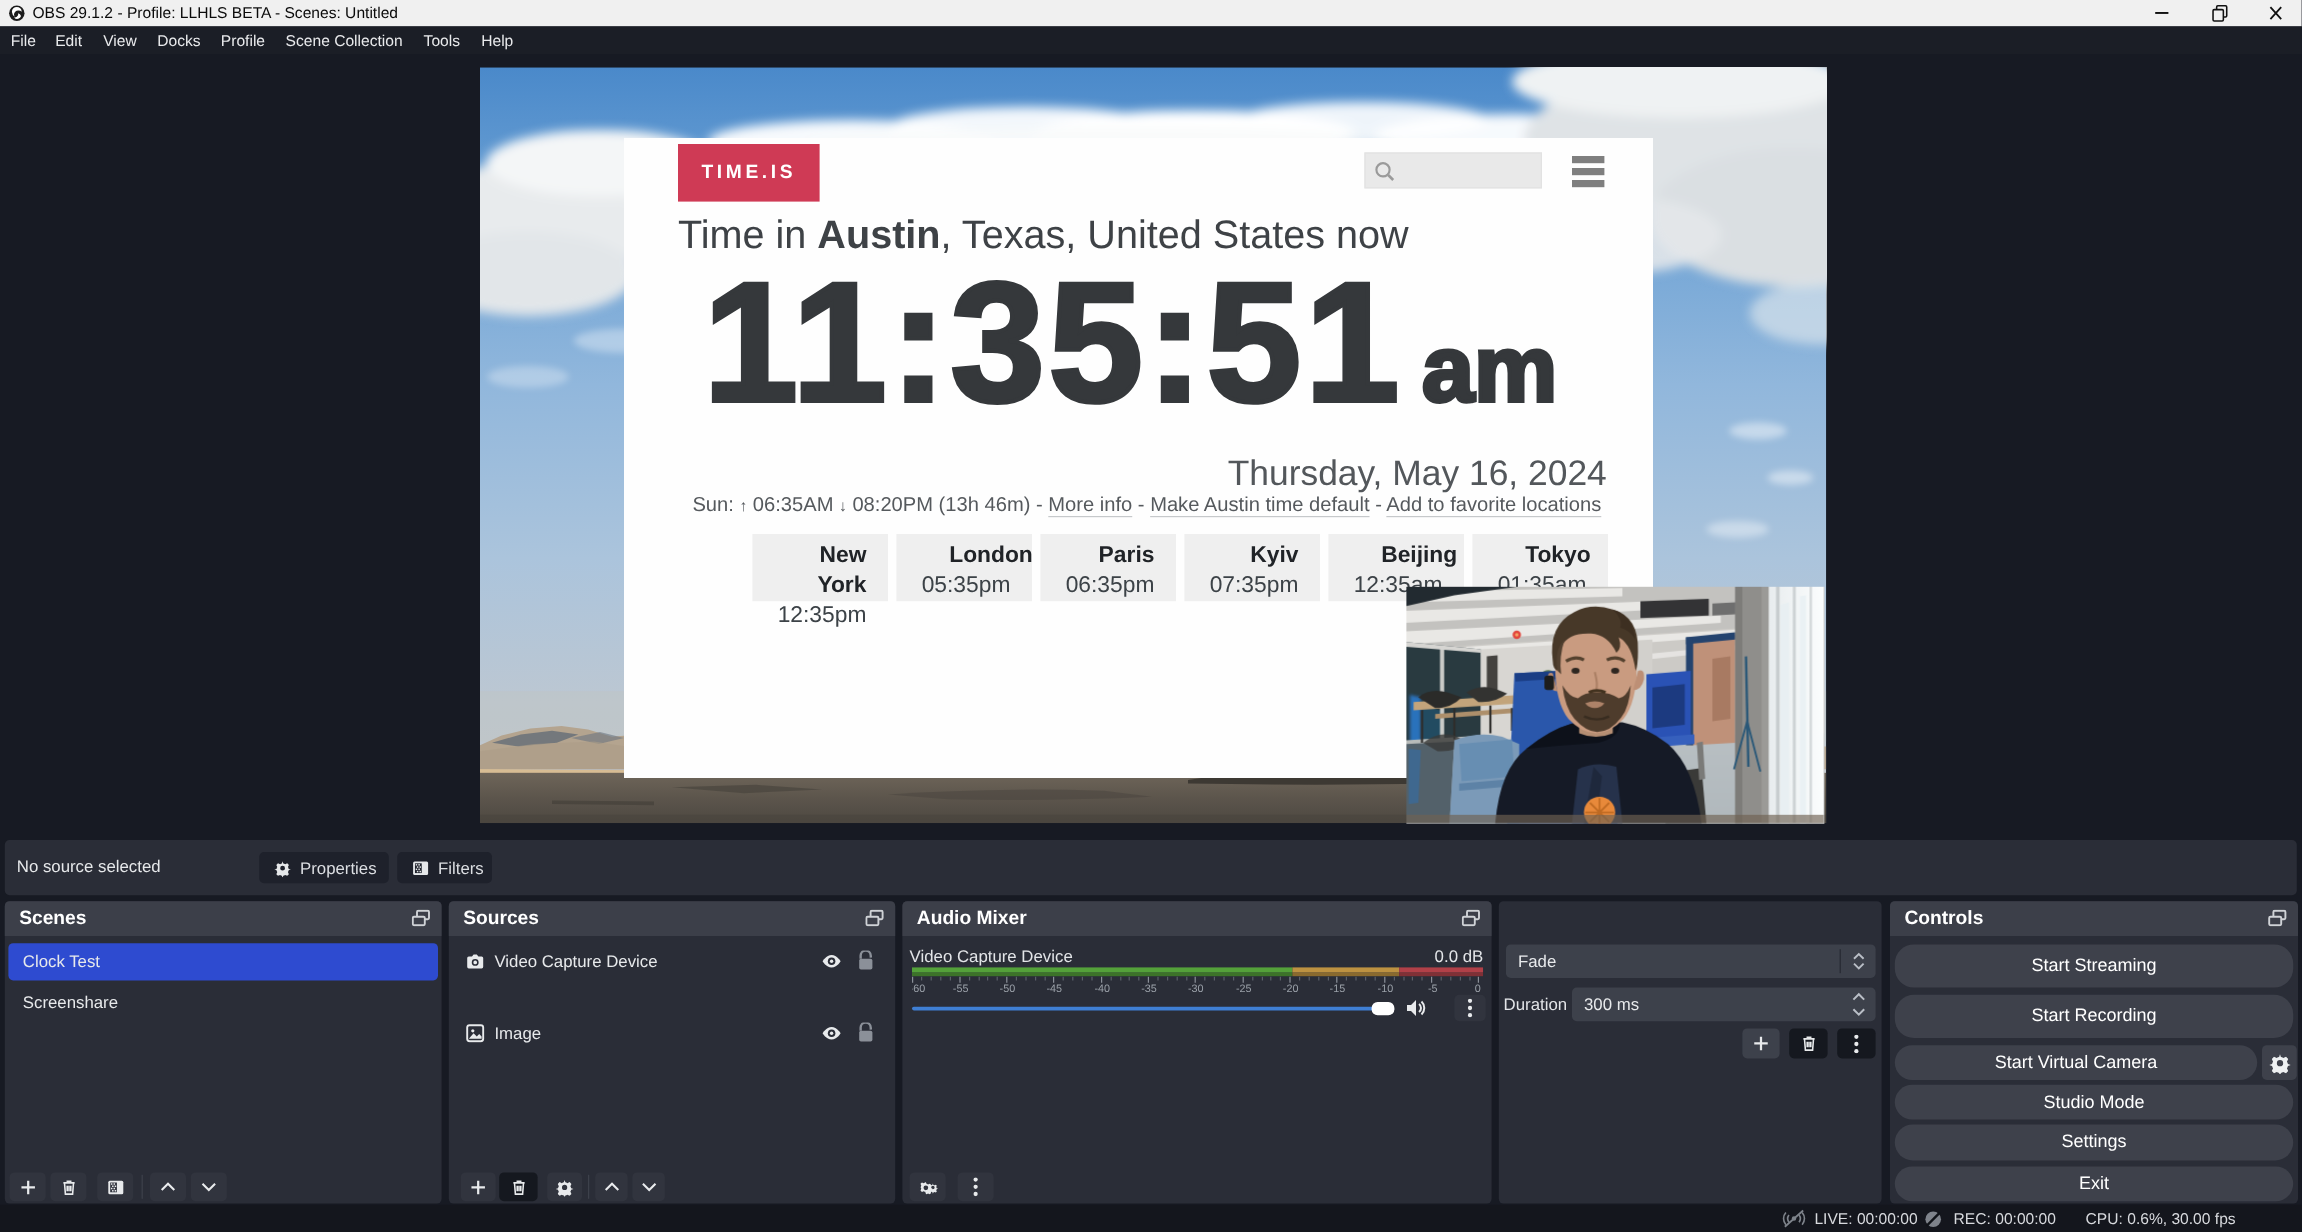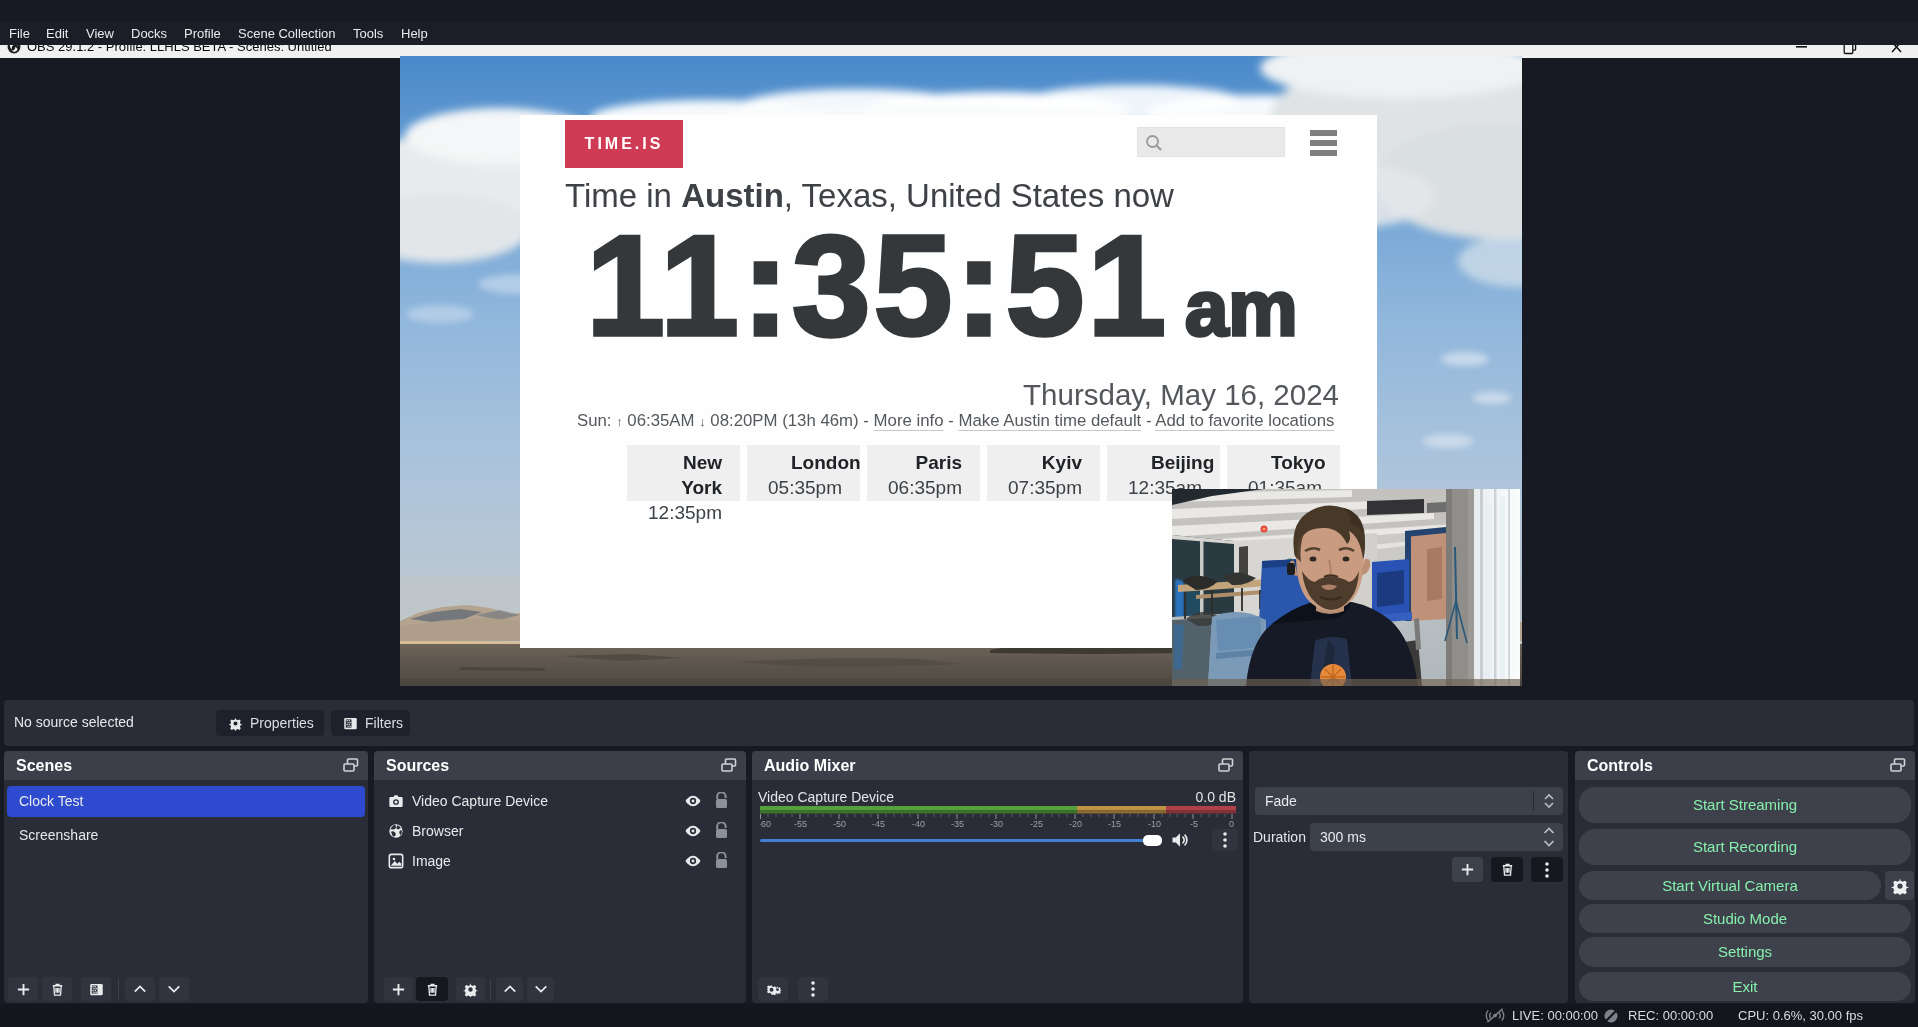--- a/index.html
+++ b/index.html
@@ -1,18 +1,18 @@
 <!DOCTYPE html>
 <html><head>
 <meta charset="utf-8">
 <style>
   * { margin:0; padding:0; box-sizing:border-box; }
   html,body { width:1918px; height:1027px; overflow:hidden; background:#171a23;
     font-family:"Liberation Sans", sans-serif; }
-  #titlebar { position:absolute; left:0; top:0; width:1918px; height:22px; background:#f0f0f0; color:#0a0a0a; font-size:13px;margin-top:36px; }
+  #titlebar { position:absolute; left:0; top:0; width:1918px; height:22px; background:#f0f0f0; color:#0a0a0a; font-size:13px; }
   #titlebar .ttext { position:absolute; left:27px; top:3px; }
   #menubar { position:absolute; left:0; top:22px; width:1918px; height:23px; background:#1b1e26; color:#e9eaec; font-size:13px; }
   #menubar span { position:absolute; top:4px; }
   #preview { position:absolute; left:400px; top:56px; width:1122px; height:630px; overflow:hidden; }
   #page { position:absolute; left:120px; top:59px; width:857px; height:533px; background:#fefefe; color:#3c4044; }
   #logo { position:absolute; left:45px; top:5px; width:118px; height:48px; background:#cf3a55; color:#fff;
      font-weight:bold; font-size:16px; letter-spacing:3px; text-align:center; line-height:48px; }
   #searchbox { position:absolute; left:617px; top:12px; width:148px; height:30px; background:#e9e9e9; border:1px solid #e2e2e2; }
   #burger { position:absolute; left:790px; top:15px; width:27px; }
   #burger div { height:6px; background:#7f7f7f; margin-bottom:4px; }
@@ -30,21 +30,21 @@
      display:flex; align-items:center; gap:7px; padding:0 12px;text-align:center; }
   .panel { position:absolute; top:751px; height:252px; background:#2a2d37; border-radius:4px; }
   .phead { position:absolute; left:0; top:0; right:0; height:29px; background:#3c3f49; border-radius:4px 4px 0 0;
      color:#fff; font-size:16px; font-weight:bold; line-height:29px; padding-left:12px; }
   .popout { position:absolute; right:9px; top:7px; width:16px; height:14px; }
   .srow { position:absolute; left:3px; right:3px; height:31px; border-radius:4px; color:#e7e9eb; font-size:14px; line-height:31px; padding-left:12px; }
   .sel { background:#2e4bd0; }
   .sq { position:absolute; top:977px; width:30px; height:24px; background:#31343e; border-radius:4px; display:flex; align-items:center; justify-content:center; }
   .sqd { background:#15181f; }
   .srcrow { position:absolute; left:0; right:0; height:30px; color:#e7e9eb; font-size:14px; line-height:30px; }
-  .cbtn { position:absolute; left:4px; width:332px; background:#3e414b; border-radius:16px; color:#86efac; font-size:15px; text-align:center; }
+  .cbtn { position:absolute; left:4px; width:332px; background:#3e414b; border-radius:16px; color:#ffffff; font-size:15px; text-align:center; }
   #statusbar { position:absolute; left:0; top:1004px; width:1918px; height:23px; background:#14161d; color:#d8dade; font-size:13px; }
   #statusbar span { position:absolute; top:4px; }
   svg { display:block; }
   .icon { flex:0 0 auto; }
 </style>
 </head>
 <body>
 <div id="titlebar">
   <svg class="icon" style="position:absolute;left:7px;top:4px" width="14" height="14" viewBox="0 0 24 24">
     <circle cx="12" cy="12" r="11" fill="#1c1c1c"></circle>
@@ -368,36 +368,20 @@
     <svg class="popout" viewBox="0 0 16 14">
         <rect x="4.5" y="1" width="10" height="7" rx="1" fill="none" stroke="#cfd2d6" stroke-width="1.6"></rect>
         <rect x="1" y="6" width="10" height="7" rx="1" fill="#3c3f49" stroke="#cfd2d6" stroke-width="1.6"></rect>
       </svg>
   </div>
   <div class="srcrow" style="top:35px">
     <svg style="position:absolute;left:14px;top:7px" width="16" height="16" viewBox="0 0 24 24" fill="#e8eaec">
         <path d="M4 6 h4 l2 -2.5 h4 L16 6 h4 a2 2 0 0 1 2 2 v11 a2 2 0 0 1 -2 2 H4 a2 2 0 0 1 -2 -2 V8 a2 2 0 0 1 2 -2 z M12 9.2 a4.3 4.3 0 1 0 0 8.6 a4.3 4.3 0 0 0 0 -8.6 z M12 11.2 a2.3 2.3 0 1 1 0 4.6 a2.3 2.3 0 0 1 0 -4.6 z" fill-rule="evenodd"></path>
       </svg>
     <span style="position:absolute;left:38px">Video Capture Device</span>
-    <svg style="position:absolute;left:310px;top:7px" width="18" height="16" viewBox="0 0 24 18">
-        <path d="M12 2 C6 2 2 9 2 9 s4 7 10 7 s10 -7 10 -7 s-4 -7 -10 -7z" fill="#e8eaec"></path>
-        <circle cx="12" cy="9" r="4.2" fill="#2a2d37"></circle>
-        <circle cx="12" cy="9" r="1.9" fill="#e8eaec"></circle>
-      </svg>
-    <svg style="position:absolute;left:341px;top:6px" width="13" height="17" viewBox="0 0 13 17">
-        <path d="M2.2 7 V4.6 a4.2 4.2 0 0 1 8.4 -0.4 L10.7 6" fill="none" stroke="#8b9099" stroke-width="2"></path>
-        <rect x="1" y="7" width="11" height="9" rx="1.5" fill="#8b9099"></rect>
-      </svg>
-  </div>
-  <div class="srcrow" style="top:65px">
-    <svg style="position:absolute;left:14px;top:7px" width="16" height="16" viewBox="0 0 24 24">
-        <circle cx="12" cy="12" r="10" fill="#e8eaec"></circle>
-        <path d="M11 3 q2 3 0.5 5 q-2.5 2.5 -5.5 1.5 q-2 -0.8 -2.5 1 q1 -5 5 -7.2 q1.5 -0.7 2.5 -0.3z M14 3.2 q4 1 5.5 4.8 q-1.5 -0.5 -2.5 0.5 q-1.5 1.5 -3.5 0.5 q-1.5 -1 -0.5 -3 q0.5 -1.5 1 -2.8z M20.8 11 q1 5 -2.8 8.5 q0.5 -2 -0.5 -3.5 q-1 -1.5 -0.5 -3 q0.8 -2 3.8 -2z M4.5 13 q3 -1.5 5.5 0.5 q2.5 2 1.5 4.5 q-0.8 2 -3 2.5 q-3 -2.5 -4 -7.5z" fill="#2a2d37"></path>
-      </svg>
-    <span style="position:absolute;left:38px">Browser</span>
     <svg style="position:absolute;left:310px;top:7px" width="18" height="16" viewBox="0 0 24 18">
         <path d="M12 2 C6 2 2 9 2 9 s4 7 10 7 s10 -7 10 -7 s-4 -7 -10 -7z" fill="#e8eaec"></path>
         <circle cx="12" cy="9" r="4.2" fill="#2a2d37"></circle>
         <circle cx="12" cy="9" r="1.9" fill="#e8eaec"></circle>
       </svg>
     <svg style="position:absolute;left:341px;top:6px" width="13" height="17" viewBox="0 0 13 17">
         <path d="M2.2 7 V4.6 a4.2 4.2 0 0 1 8.4 -0.4 L10.7 6" fill="none" stroke="#8b9099" stroke-width="2"></path>
         <rect x="1" y="7" width="11" height="9" rx="1.5" fill="#8b9099"></rect>
       </svg>
   </div>

